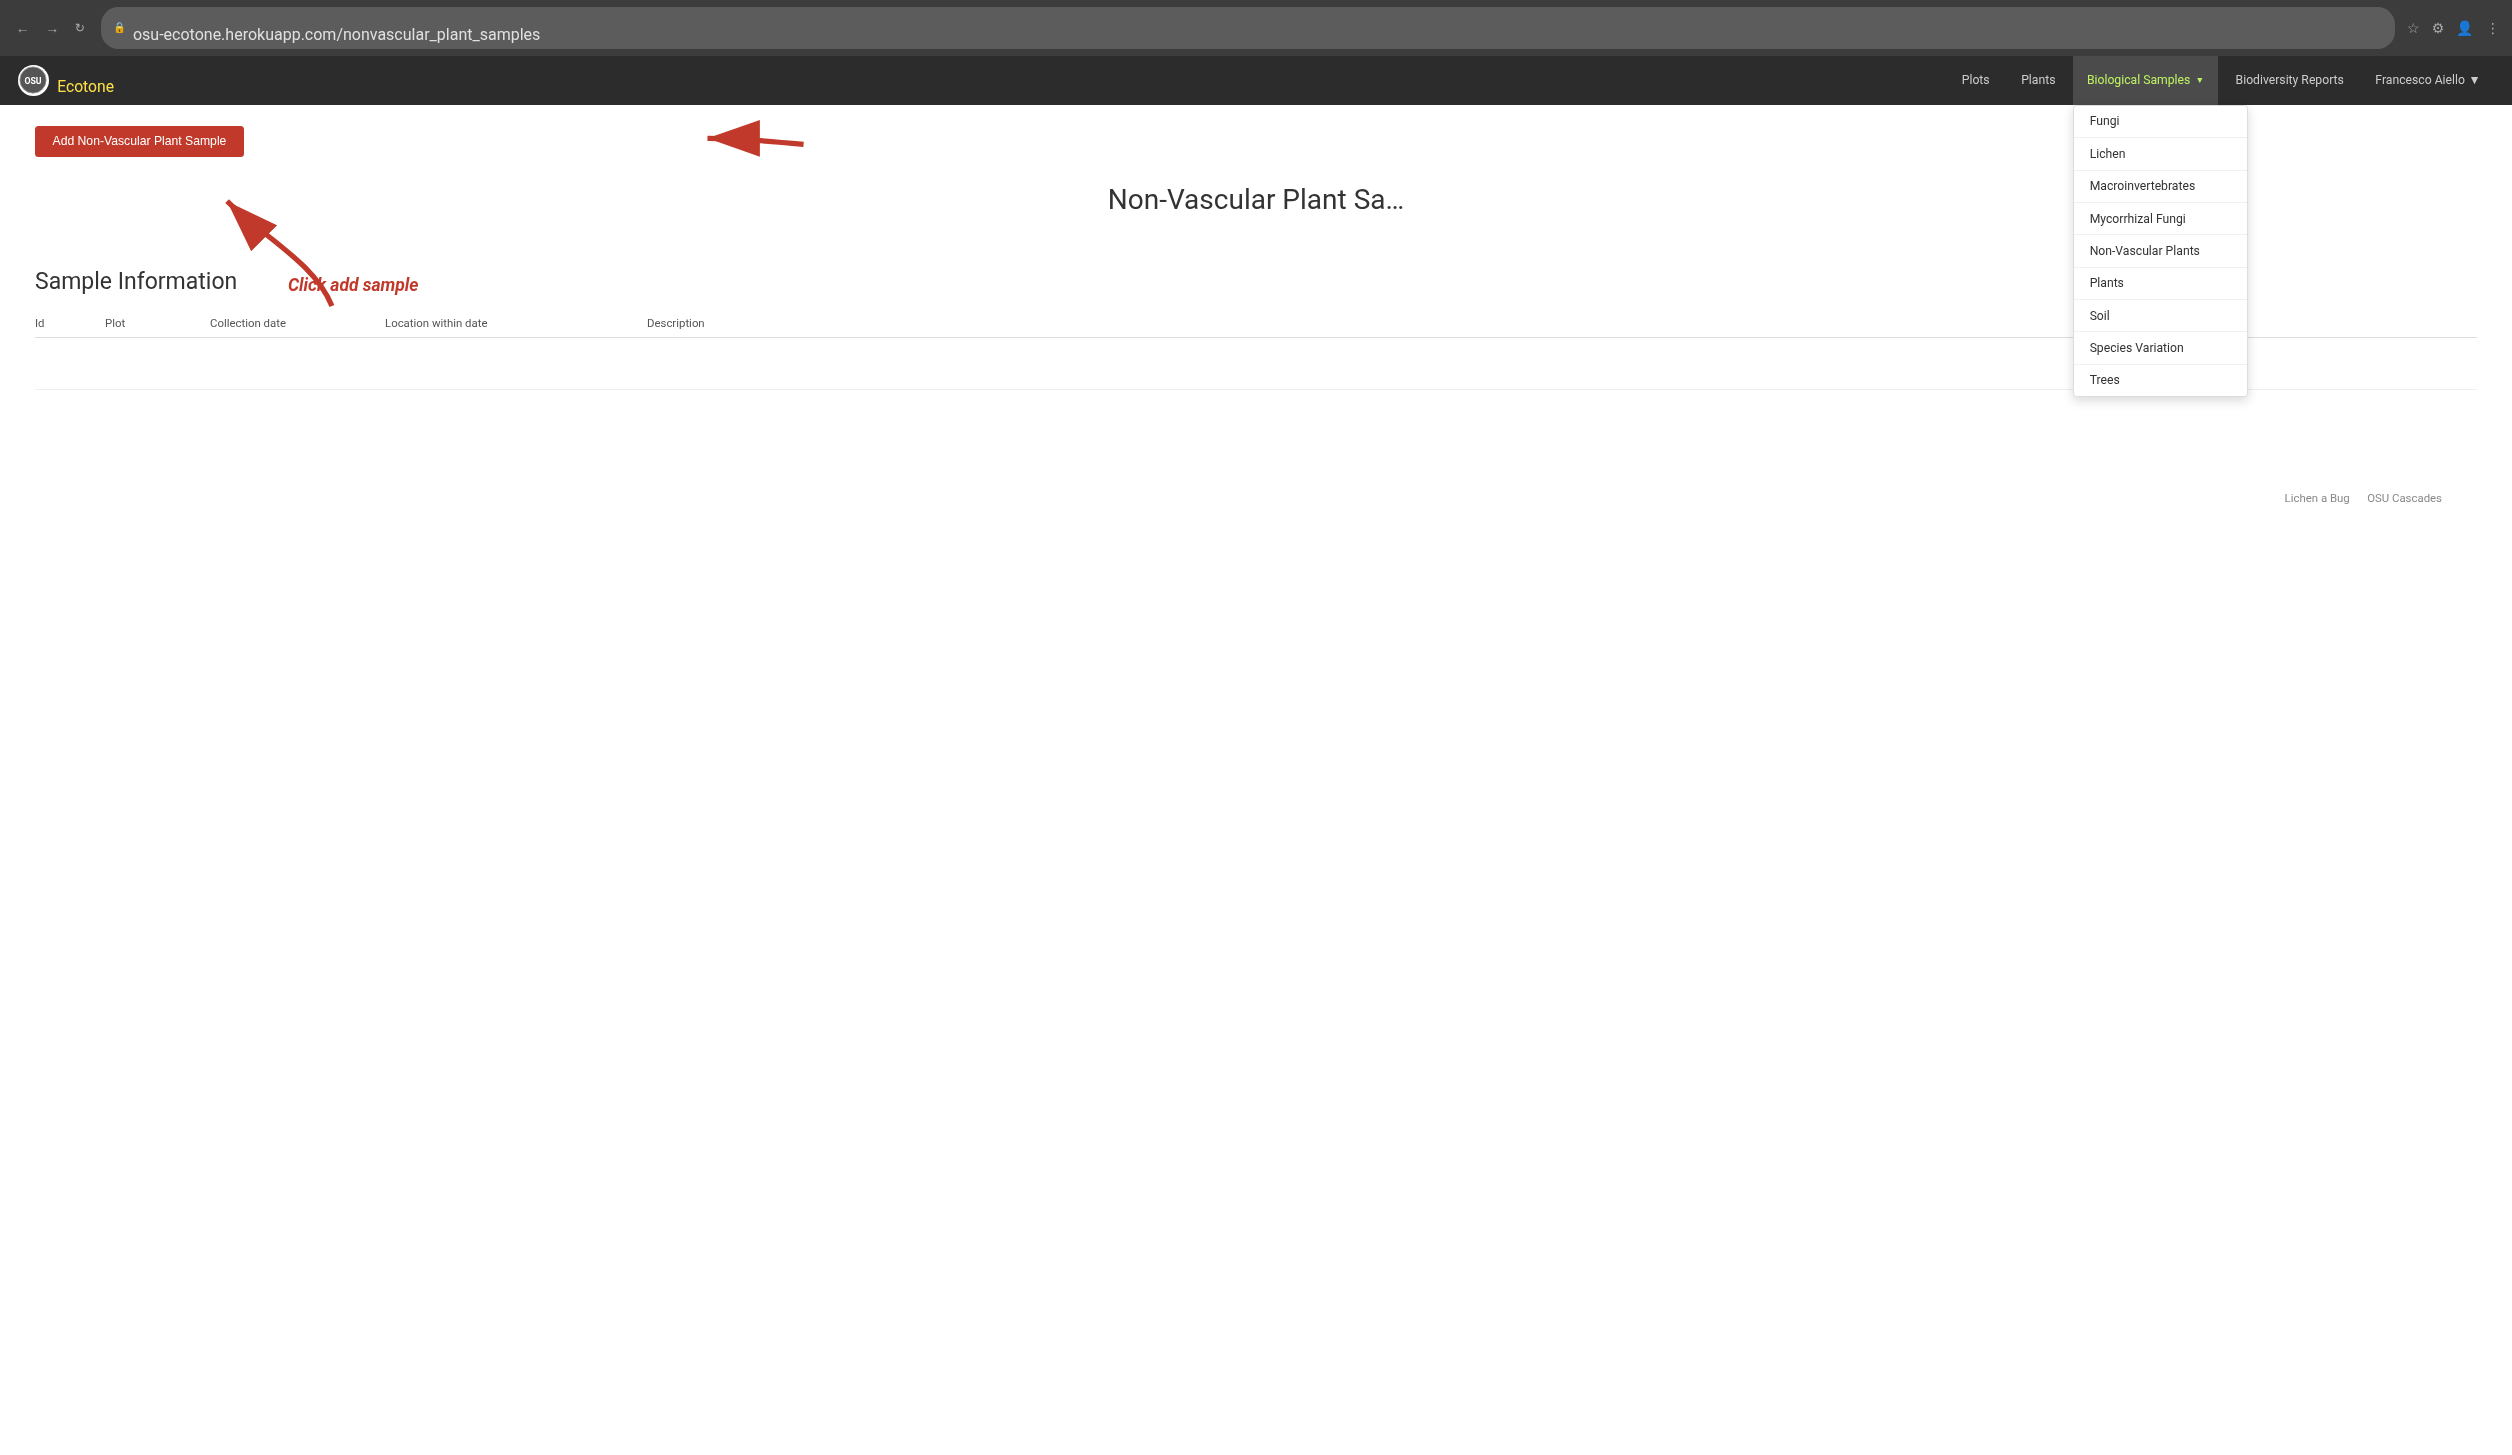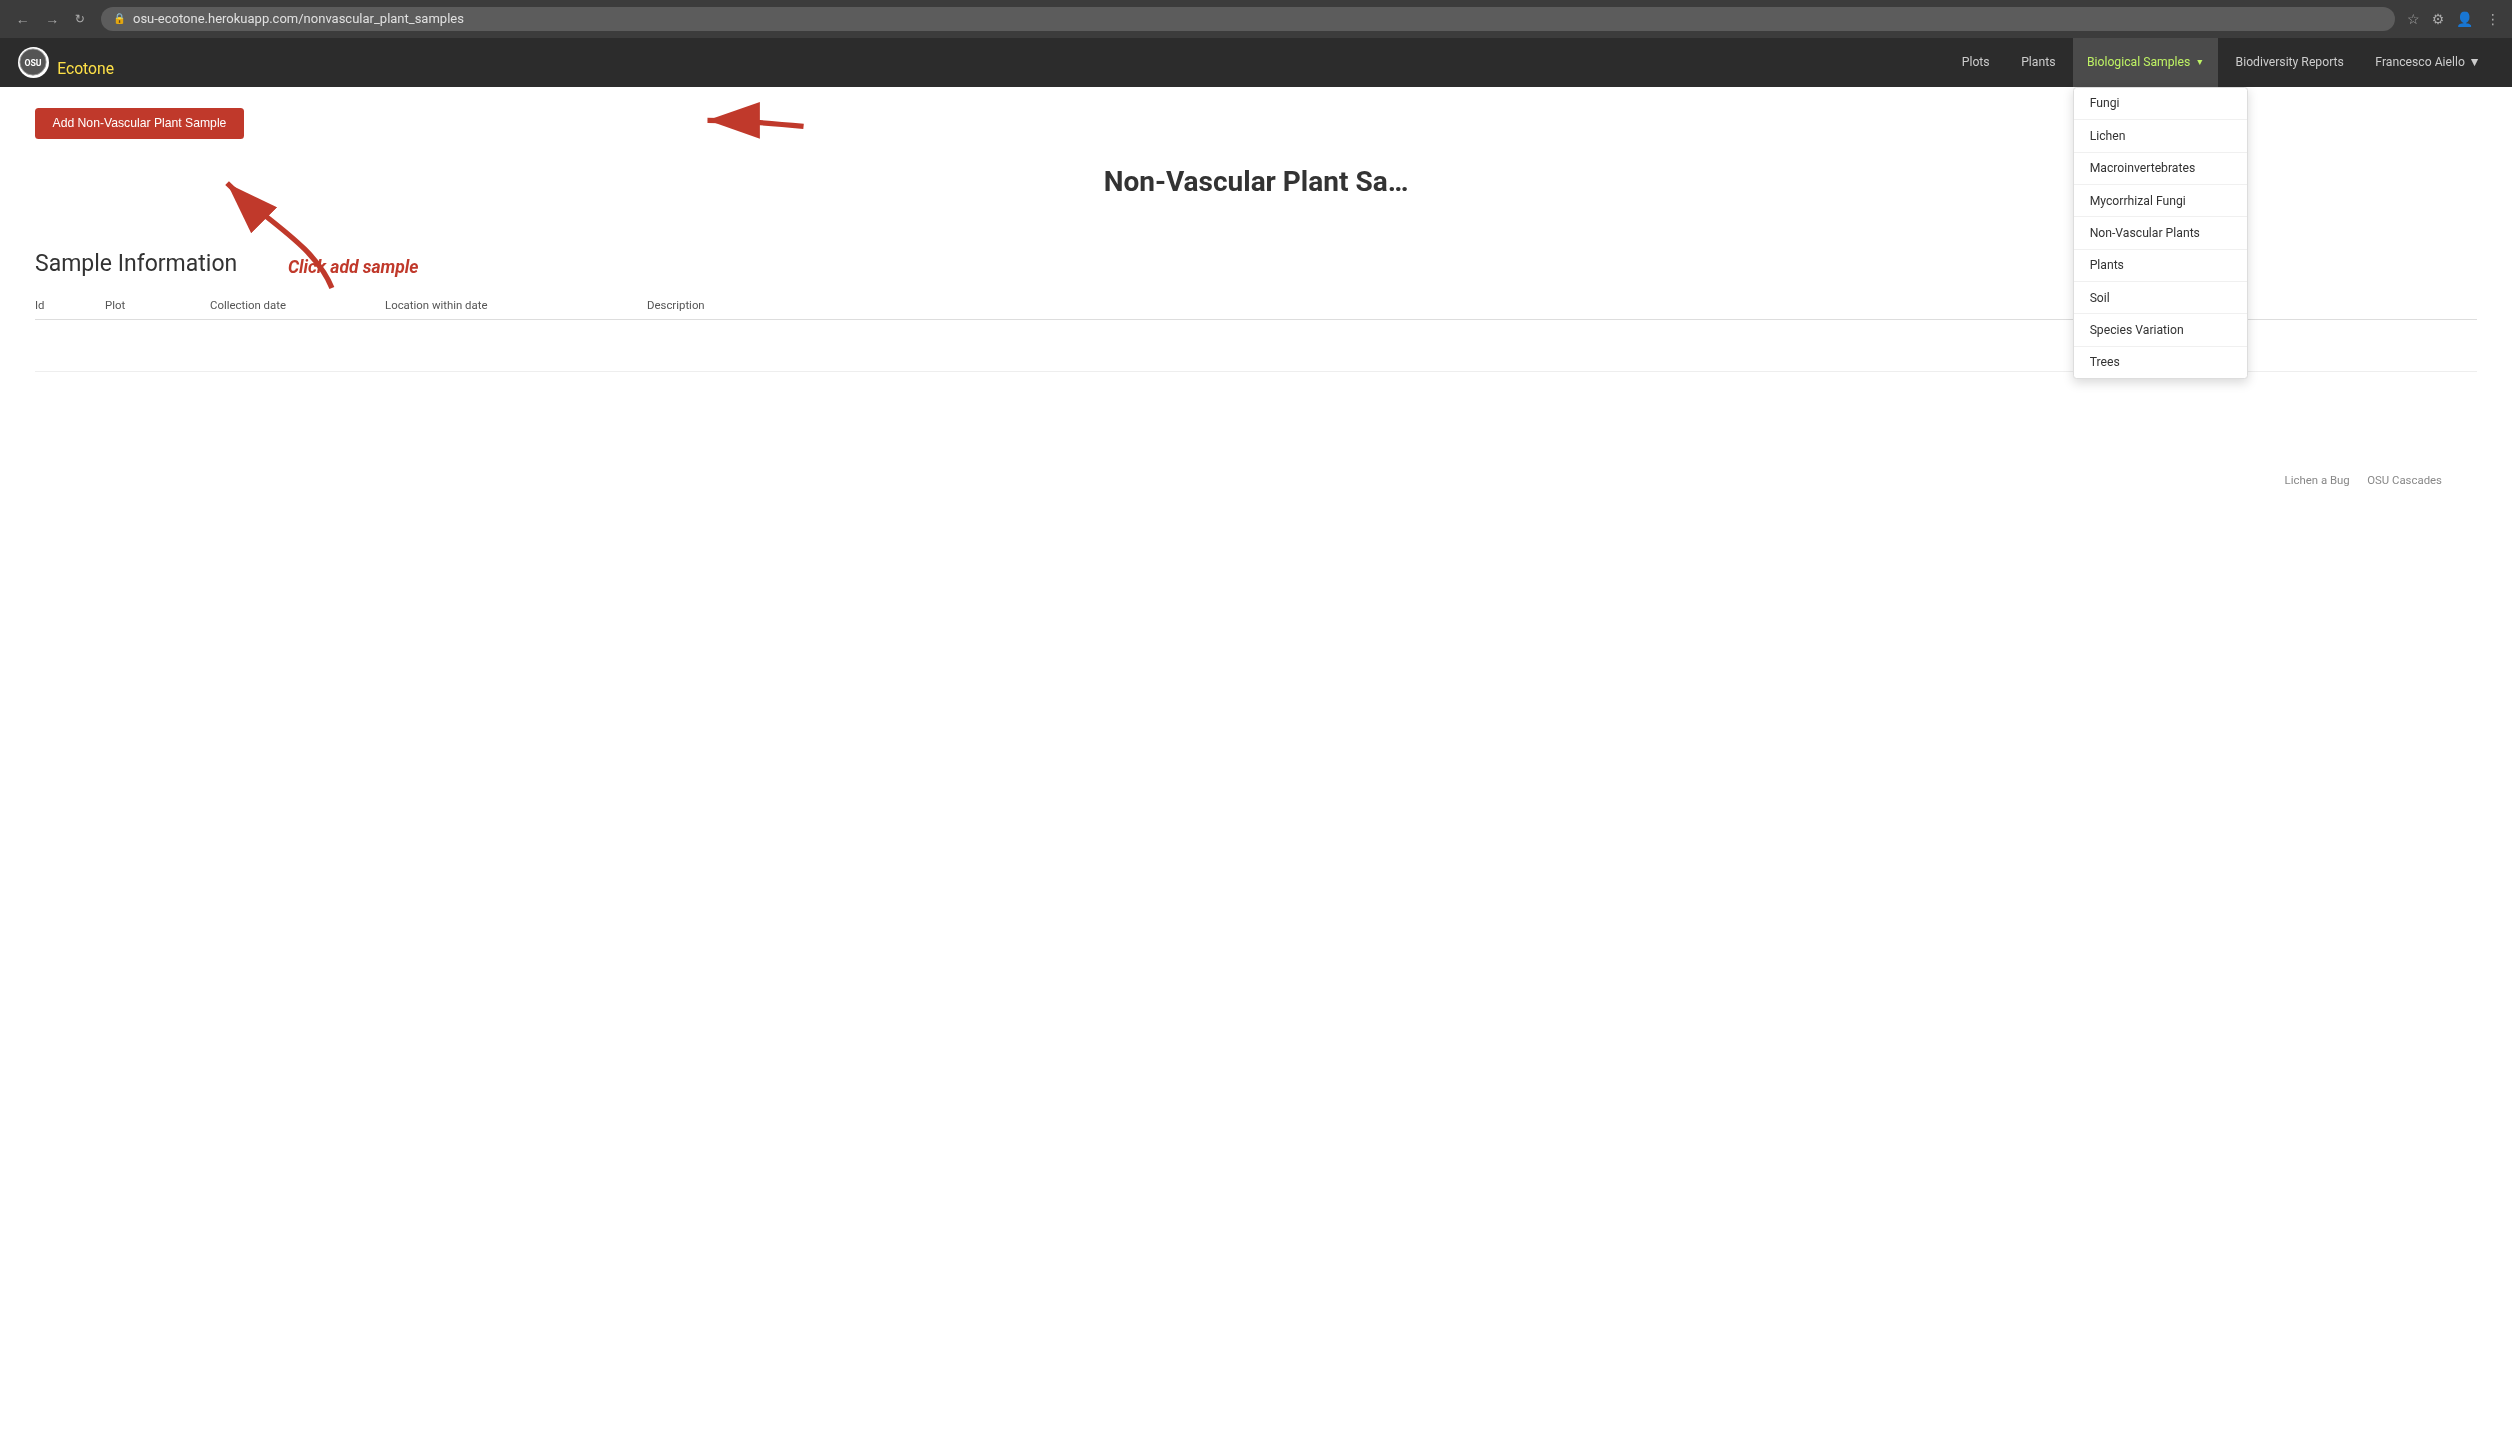--- a/index.html
+++ b/index.html
@@ -37,21 +37,21 @@
     .address-bar {
       flex: 1;
       background: #5c5c5c;
       border-radius: 17.5px;
       padding: 4.4px 12.2px;
       display: flex;
       align-items: center;
       gap: 7px;
     }
     .lock-icon { color: #aaa; font-size: 10.5px; }
-    .url-text { color: #e0e0e0; font-size: 13px; }
+    .url-text { color: #e0e0e0; font-size: 16px; margin-top: 14px; }
     .browser-actions {
       display: flex;
       gap: 8.7px;
       align-items: center;
       color: #aaa;
       font-size: 14px;
     }
     .browser-action-btn {
       background: none;
       border: none;
@@ -175,21 +175,21 @@
       border-radius: 3.5px;
       font-size: 12.2px;
       cursor: pointer;
       font-weight: 500;
     }
     .page-title {
       font-size: 28px;
       color: #333;
       text-align: center;
       margin: 26px 0 26px 0;
-      font-weight: 700;
+      font-weight: 400;
     }
     .section-title {
       font-size: 23px;
       color: #333;
       margin-bottom: 14px;
       font-weight: 400;
     }
     .table-header {
       display: flex;
       border-bottom: 1.7px solid #ddd;

